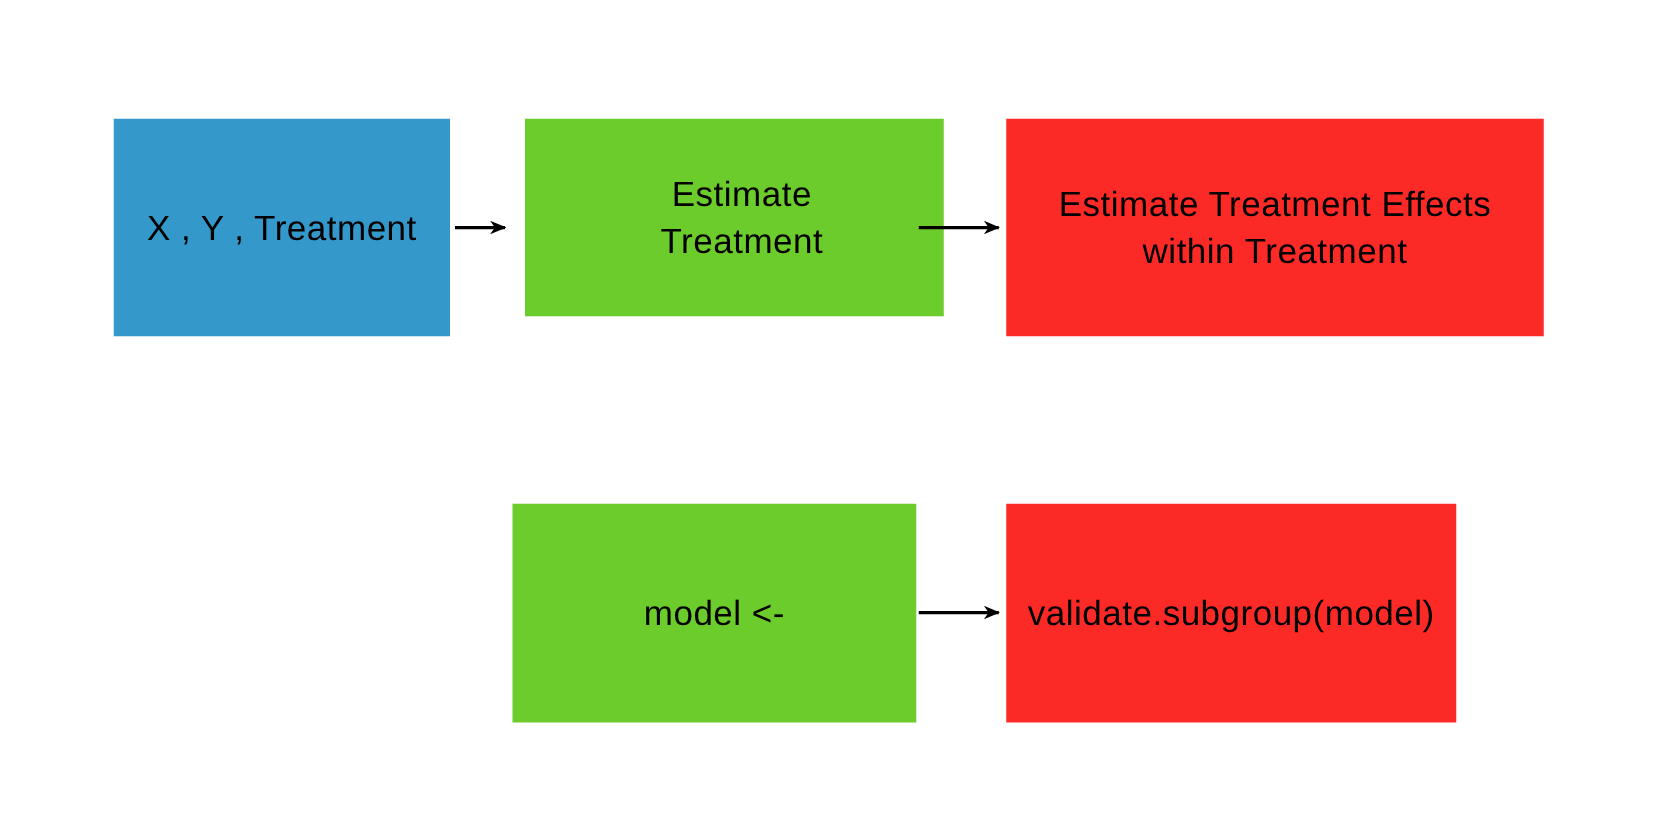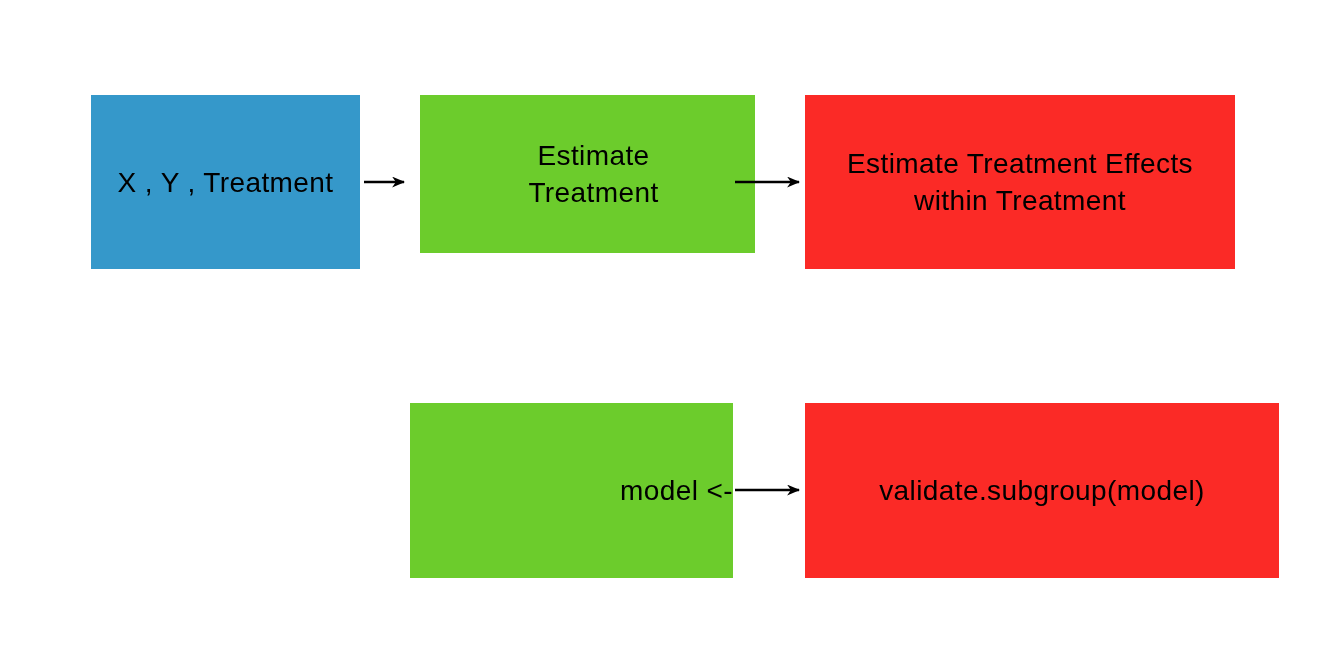--- a/index.html
+++ b/index.html
@@ -33,21 +33,21 @@
     top: 0;
     width: 1344px;
     height: 672px;
     pointer-events: none;
   }
   
   .n-input        { left: 91px;  top: 95px;  width: 269px; height: 174px; }
   .n-estimate     { left: 420px; top: 95px;  width: 323px; height: 158px; padding-left: 12px; }
   .n-effects      { left: 805px; top: 95px;  width: 430px; height: 174px; }
   .n-fit          { left: 410px; top: 403px; width: 323px; height: 175px; }
-  .n-validate     { left: 805px; top: 403px; width: 474px; height: 175px; }
+  .n-validate     { left: 805px; top: 403px; width: 360px; height: 175px; }
 </style>
 </head>
 <body>
 
 <div class="canvas">
 
   <div class="node n-input" style="background: rgb(53, 152, 202); color: rgb(0, 0, 0);">
     <div class="label">
       <span>X , Y , Treatment</span>
     </div>
@@ -60,21 +60,21 @@
     </div>
   </div>
 
   <div class="node n-effects" style="background: rgb(251, 42, 38); color: rgb(0, 0, 0);">
     <div class="label">
       <span>Estimate Treatment Effects</span>
       <span>within Treatment</span>
     </div>
   </div>
 
-  <div class="node n-fit" style="background: rgb(108, 204, 44); color: rgb(0, 0, 0); justify-content: flex-end;">
+  <div class="node n-fit" style="background: rgb(108, 204, 44); color: rgb(0, 0, 0);">
     <div class="label">
       <span>model &lt;-</span>
     </div>
   </div>
 
   <div class="node n-validate" style="background: rgb(251, 42, 38); color: rgb(0, 0, 0);">
     <div class="label">
       <span>validate.subgroup(model)</span>
     </div>
   </div>

